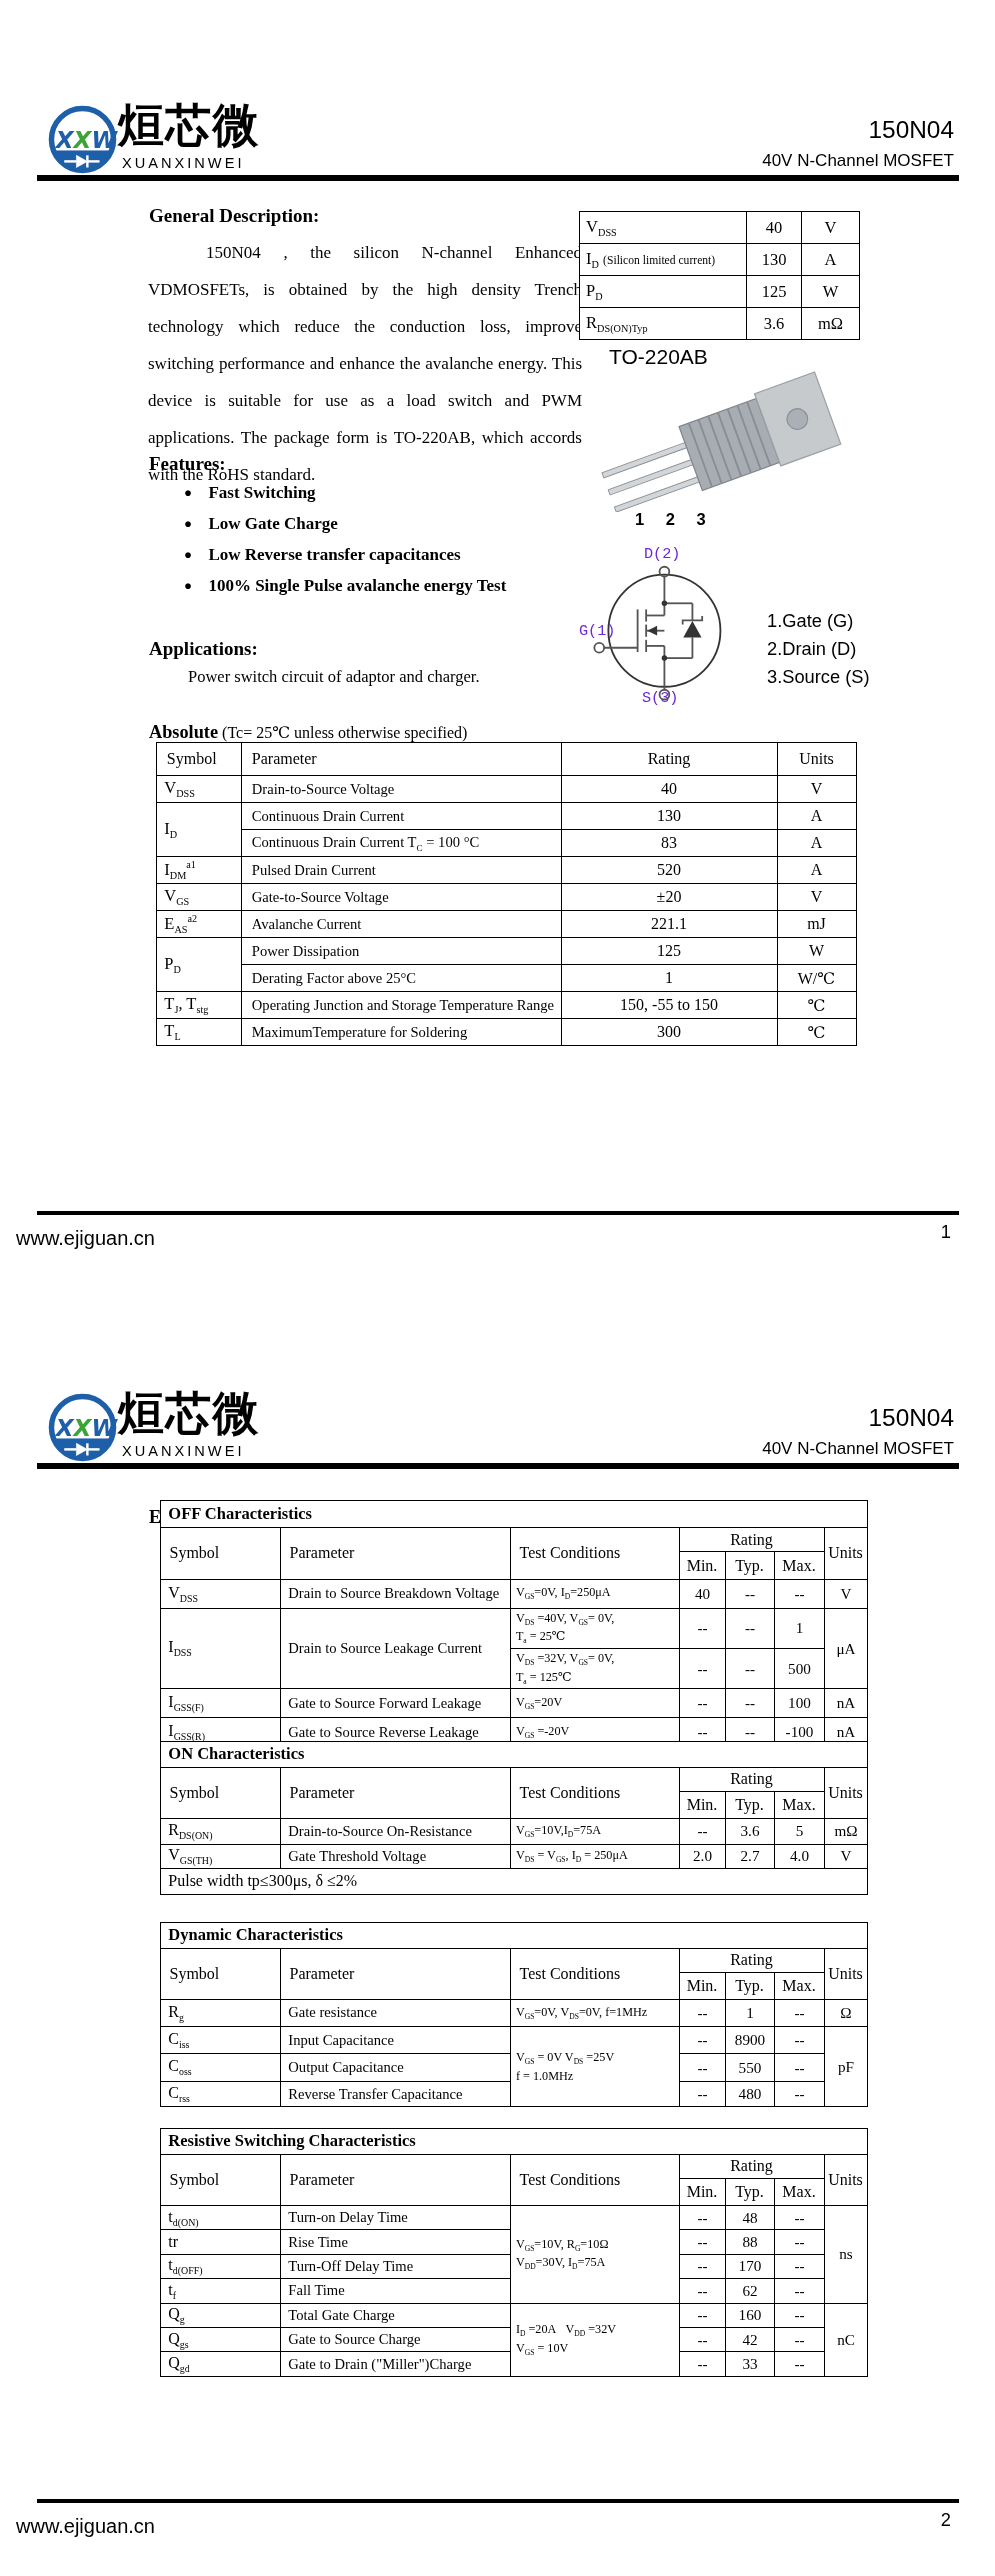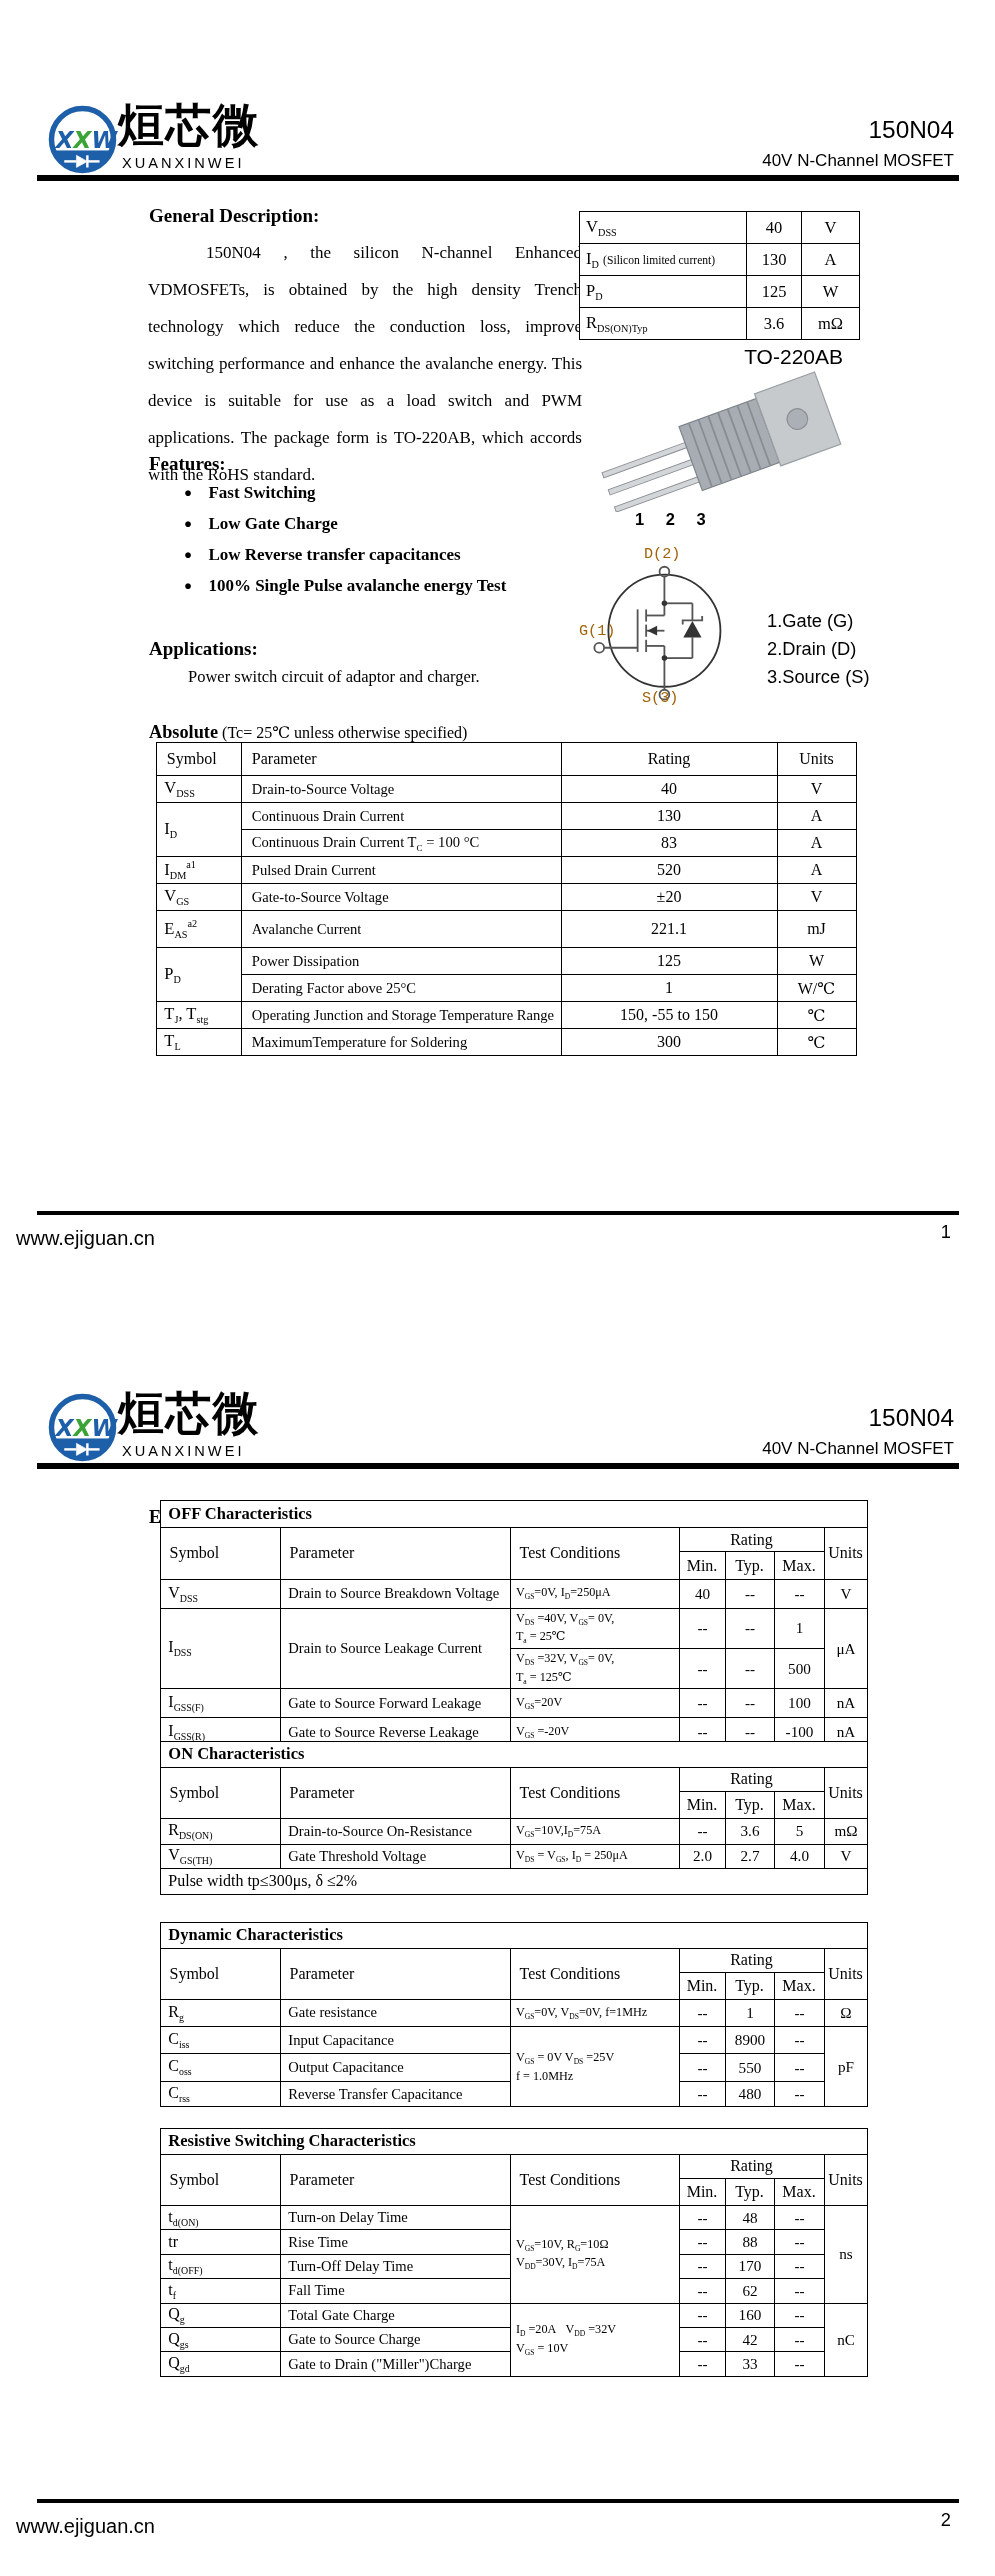--- a/index.html
+++ b/index.html
@@ -34,23 +34,23 @@
   .app-text { left:188px; top:667px; font-size:16.5px; }
 
   
   .sum-table { left:579px; top:211px; border-collapse:collapse; table-layout:fixed; }
   .sum-table td { border:1.5px solid #000; height:29px; font-size:16.5px; }
   .sum-table td.lbl { padding-left:6.1px; }
   .sum-table td.val, .sum-table td.unt { text-align:center; }
   .snote { font-size:11.6px; }
   sub { font-size:0.62em; } sup { font-size:0.62em; }
 
-  .pkg-title { left:660px; top:345px; width:183px; text-align:right; font-size:21px; }
+  .pkg-title { left:609px; top:345px; width:183px; text-align:left; font-size:21px; }
   .pkg-pins { left:635px; top:510px; font-size:16.5px; font-weight:bold; letter-spacing:8.5px; }
-  .sym-lbl { font-size:15.2px; color:#a16207; }
+  .sym-lbl { font-size:15.2px; color:#6d28d9; }
   .pin-list { left:767px; top:607px; font-size:18.3px; line-height:28px; }
 
   
   .abs-heading { left:149px; top:722px; font-size:16px; }
   .abs-heading b { font-size:18.3px; }
   .elec-heading { left:149px; top:181px; font-size:16.5px;margin-top:38px; }
   .elec-heading b { font-size:18.3px; }
 
   
   table.dtab { border-collapse:collapse; table-layout:fixed; border:1.8px solid #000; background:#fff; }
@@ -239,21 +239,21 @@
         <td class="par">Pulsed Drain Current</td>
         <td class="ctr">520</td>
         <td class="ctr">A</td>
       </tr>
       <tr style="height:27px">
         <td class="sym">V<sub>GS</sub></td>
         <td class="par">Gate-to-Source Voltage</td>
         <td class="ctr">±20</td>
         <td class="ctr">V</td>
       </tr>
-      <tr style="height:37px">
+      <tr style="height:27px">
         <td class="sym">E<sub>AS</sub><sup>a2</sup></td>
         <td class="par">Avalanche Current</td>
         <td class="ctr">221.1</td>
         <td class="ctr">mJ</td>
       </tr>
       <tr style="height:27px">
         <td class="sym" rowspan="2">P<sub>D</sub></td>
         <td class="par">Power Dissipation</td>
         <td class="ctr">125</td>
         <td class="ctr">W</td>

